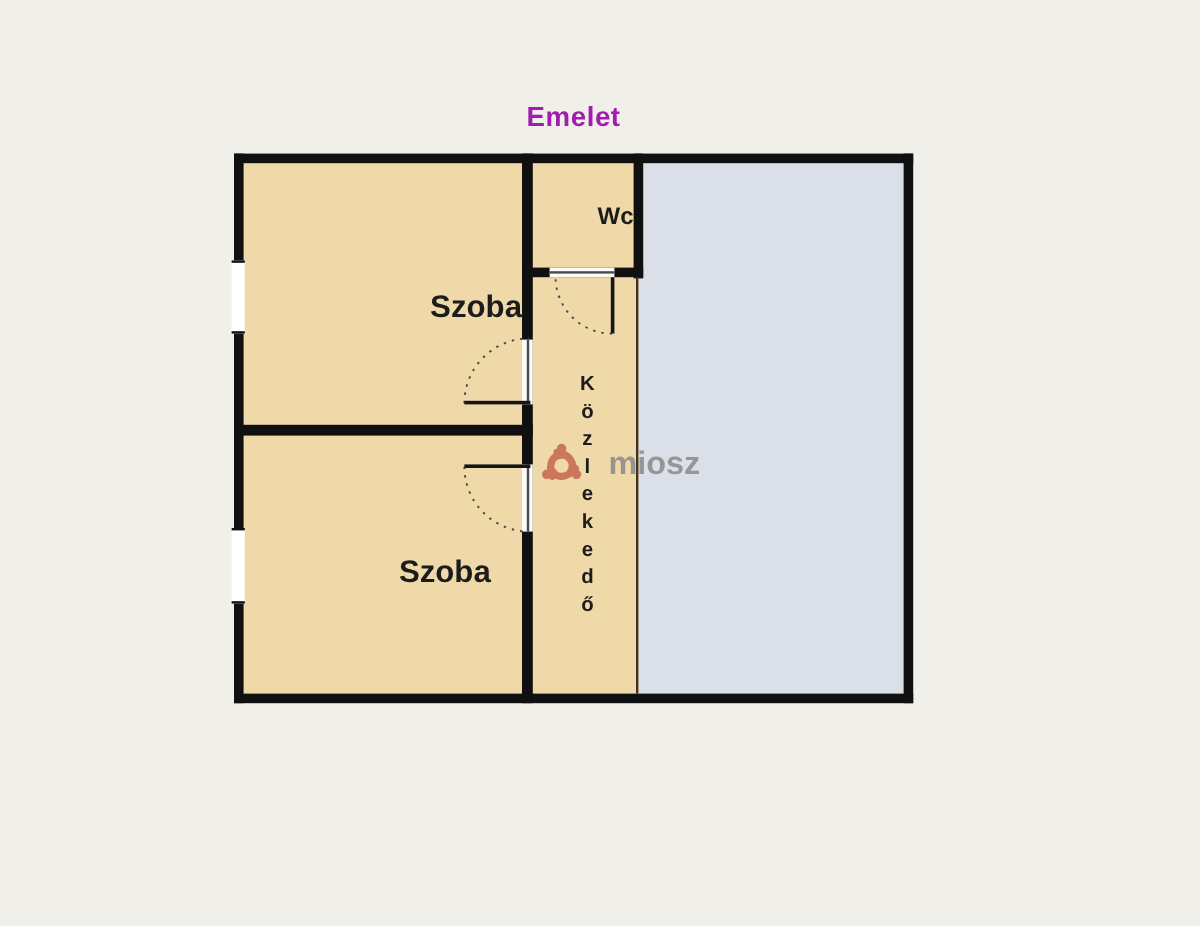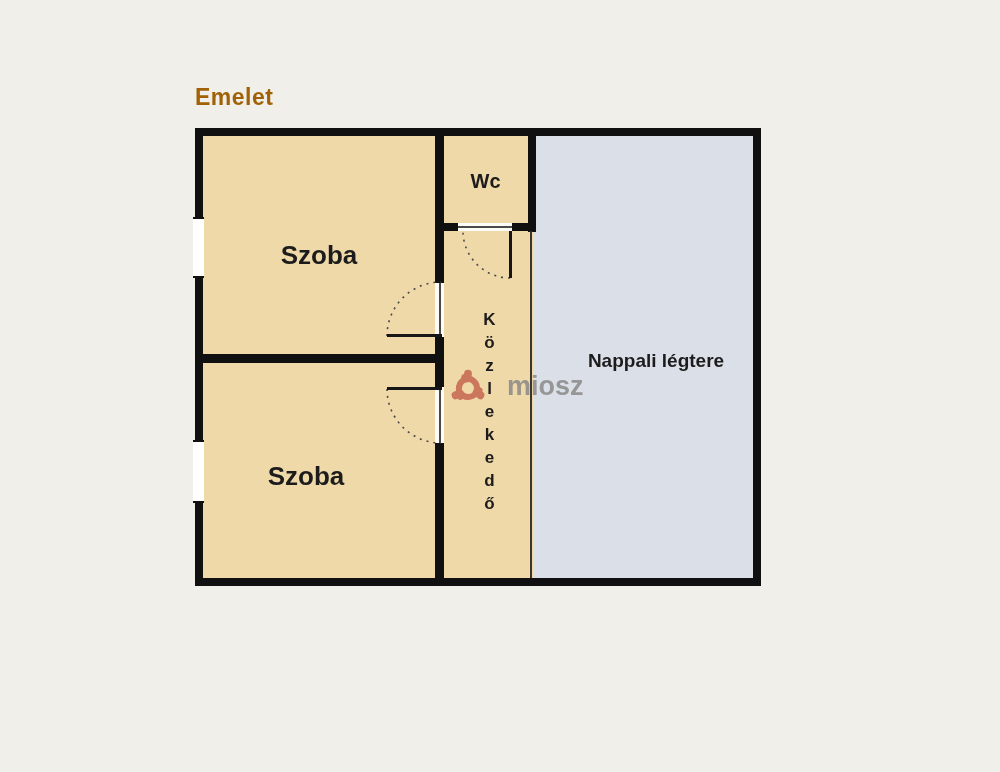--- a/index.html
+++ b/index.html
@@ -4,42 +4,42 @@
 <style>
   html,body{margin:0;padding:0;}
   body{
     width:1000px;height:772px;position:relative;
     background:#f0efea;
     font-family:"Liberation Sans",sans-serif;
     overflow:hidden;
   }
   .plan-title{
     position:absolute;left:195px;top:84px;width:566px;
-    text-align:left;font-size:23px;font-weight:bold;color:#a16207;
+    text-align:center;font-size:23px;font-weight:bold;color:#a21caf;
     letter-spacing:0.5px;
   }
   .plan{
     position:absolute;left:195px;top:128px;width:566px;height:458px;
   }
   .abs{position:absolute;}
   .room-fill-beige{background:#f0d9a9;}
   .room-fill-blue{background:#dbdfe8;}
   .wall{background:#101010;z-index:3;}
   .thin-line{background:#3a3430;z-index:3;}
   .window{
     background:#ffffff;z-index:4;
     border-top:2px solid #101010;border-bottom:2px solid #101010;
     box-sizing:border-box;
   }
   .door-gap{background:#fdfbf5;z-index:4;}
   .door-jamb{background:#4a4a4a;z-index:5;}
   .door-leaf{background:#161616;z-index:5;}
   .arc-layer{position:absolute;left:0;top:0;z-index:4;}
   .room-label{
-    position:absolute;z-index:6;text-align:center;
+    position:absolute;z-index:6;text-align:right;
     font-weight:bold;color:#1c1c1c;
   }
   .label-szoba{font-size:26px;}
   .label-wc{font-size:20px;}
   .label-nappali{font-size:19px;}
   .label-vertical{
     font-size:17px;letter-spacing:4px;
     writing-mode:vertical-rl;text-orientation:upright;
     white-space:nowrap;line-height:22px;
   }
@@ -91,21 +91,20 @@
     <g fill="none" stroke="#4a4a4a" stroke-width="1.6" stroke-dasharray="2 5">
       <path d="M 192 208 A 54 54 0 0 1 246 154"></path>
       <path d="M 192 261 A 54 54 0 0 0 246 315"></path>
       <path d="M 315 150 A 47 47 0 0 1 268 103"></path>
     </g>
   </svg>
 
   <div class="room-label label-szoba" style="left:8px;top:112px;width:232px;">Szoba</div>
   <div class="room-label label-szoba" style="left:8px;top:333px;width:206px;">Szoba</div>
   <div class="room-label label-wc" style="left:248px;top:42px;width:85px;">Wc</div>
-  <div class="room-label label-nappali" style="left:366px;top:222px;width:190px;">Nappali légtere</div>
   <div class="room-label label-vertical" style="left:281px;top:182px;width:24px;height:205px;">Közlekedő</div>
 
   <svg class="watermark-logo" style="left:251px;top:236px;" width="44" height="46" viewBox="0 0 40 40">
     <g stroke="#c4624e" fill="#c4624e">
       <g transform="rotate(0 20 21)">
         <circle cx="20" cy="8" r="3.6" stroke="none"></circle>
         <path d="M13 29 C 9.5 19 13.5 13 20 13" fill="none" stroke-width="5.5" stroke-linecap="round"></path>
       </g>
       <g transform="rotate(120 20 21)">
         <circle cx="20" cy="8" r="3.6" stroke="none"></circle>

